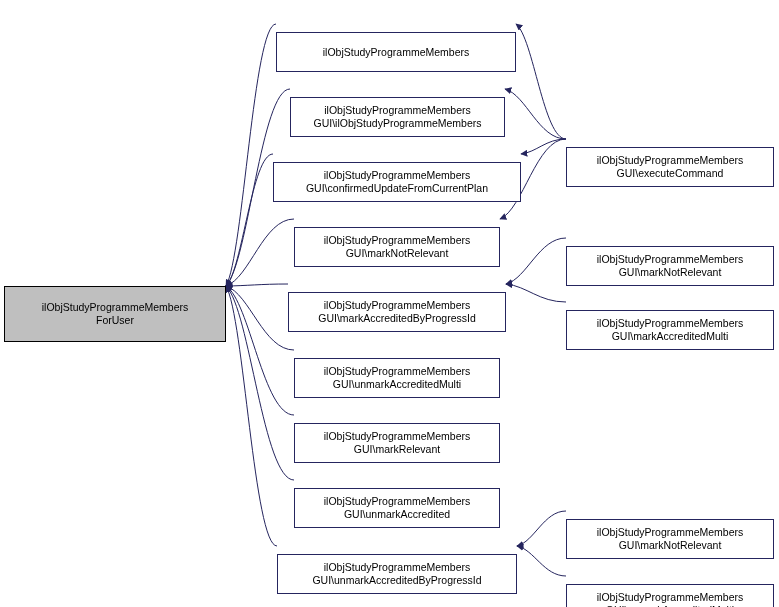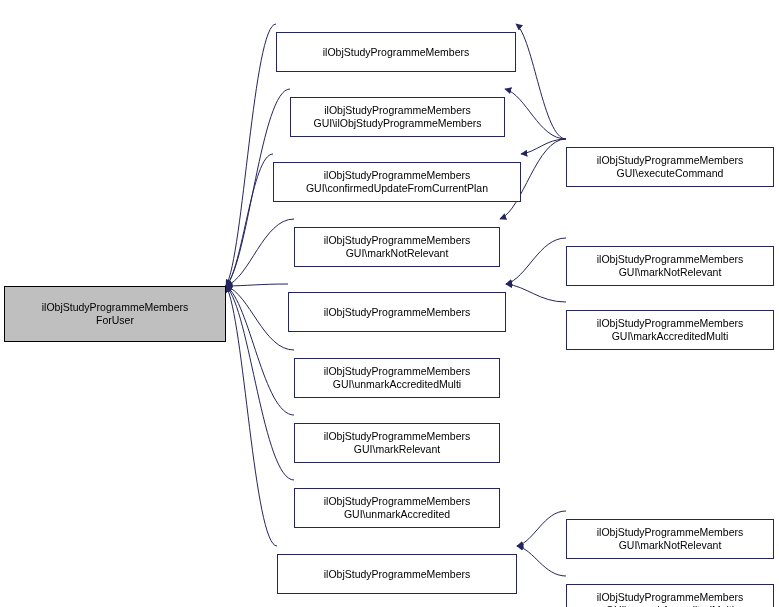--- a/index.html
+++ b/index.html
@@ -77,24 +77,24 @@
         <path d="M 566 511 C 543.95 511, 534.15 541.8, 517 546" marker-end="url(#arrow)"></path>
         <path d="M 566 576 C 543.95 576, 534.15 549.6, 517 546" marker-end="url(#arrow)"></path>
       </g>
   </svg>
   <div id="nodes">
       <div class="node focus" style="left: 4px; top: 258px; width: 222px; height: 56px;"><span class="line">ilObjStudyProgrammeMembers</span><span class="line">ForUser</span></div>
       <div class="node" style="left: 276px; top: 4px; width: 240px; height: 40px;"><span class="line">ilObjStudyProgrammeMembers</span></div>
       <div class="node" style="left: 290px; top: 69px; width: 215px; height: 40px;"><span class="line">ilObjStudyProgrammeMembers</span><span class="line">GUI\ilObjStudyProgrammeMembers</span></div>
       <div class="node" style="left: 273px; top: 134px; width: 248px; height: 40px;"><span class="line">ilObjStudyProgrammeMembers</span><span class="line">GUI\confirmedUpdateFromCurrentPlan</span></div>
       <div class="node" style="left: 294px; top: 199px; width: 206px; height: 40px;"><span class="line">ilObjStudyProgrammeMembers</span><span class="line">GUI\markNotRelevant</span></div>
-      <div class="node" style="left: 288px; top: 264px; width: 218px; height: 40px;"><span class="line">ilObjStudyProgrammeMembers</span></div>
+      <div class="node" style="left: 288px; top: 264px; width: 218px; height: 40px;"><span class="line">ilObjStudyProgrammeMembers</span><span class="line">GUI\markAccreditedByProgressId</span></div>
       <div class="node" style="left: 294px; top: 330px; width: 206px; height: 40px;"><span class="line">ilObjStudyProgrammeMembers</span><span class="line">GUI\unmarkAccreditedMulti</span></div>
       <div class="node" style="left: 294px; top: 395px; width: 206px; height: 40px;"><span class="line">ilObjStudyProgrammeMembers</span><span class="line">GUI\markRelevant</span></div>
       <div class="node" style="left: 294px; top: 460px; width: 206px; height: 40px;"><span class="line">ilObjStudyProgrammeMembers</span><span class="line">GUI\unmarkAccredited</span></div>
-      <div class="node" style="left: 277px; top: 526px; width: 240px; height: 40px;"><span class="line">ilObjStudyProgrammeMembers</span></div>
+      <div class="node" style="left: 277px; top: 526px; width: 240px; height: 40px;"><span class="line">ilObjStudyProgrammeMembers</span><span class="line">GUI\unmarkAccreditedByProgressId</span></div>
       <div class="node" style="left: 566px; top: 119px; width: 208px; height: 40px;"><span class="line">ilObjStudyProgrammeMembers</span><span class="line">GUI\executeCommand</span></div>
       <div class="node" style="left: 566px; top: 218px; width: 208px; height: 40px;"><span class="line">ilObjStudyProgrammeMembers</span><span class="line">GUI\markNotRelevant</span></div>
       <div class="node" style="left: 566px; top: 282px; width: 208px; height: 40px;"><span class="line">ilObjStudyProgrammeMembers</span><span class="line">GUI\markAccreditedMulti</span></div>
       <div class="node" style="left: 566px; top: 491px; width: 208px; height: 40px;"><span class="line">ilObjStudyProgrammeMembers</span><span class="line">GUI\markNotRelevant</span></div>
       <div class="node" style="left: 566px; top: 556px; width: 208px; height: 40px;"><span class="line">ilObjStudyProgrammeMembers</span><span class="line">GUI\unmarkAccreditedMulti</span></div>
     </div>
 </div>
 
 </body></html>

